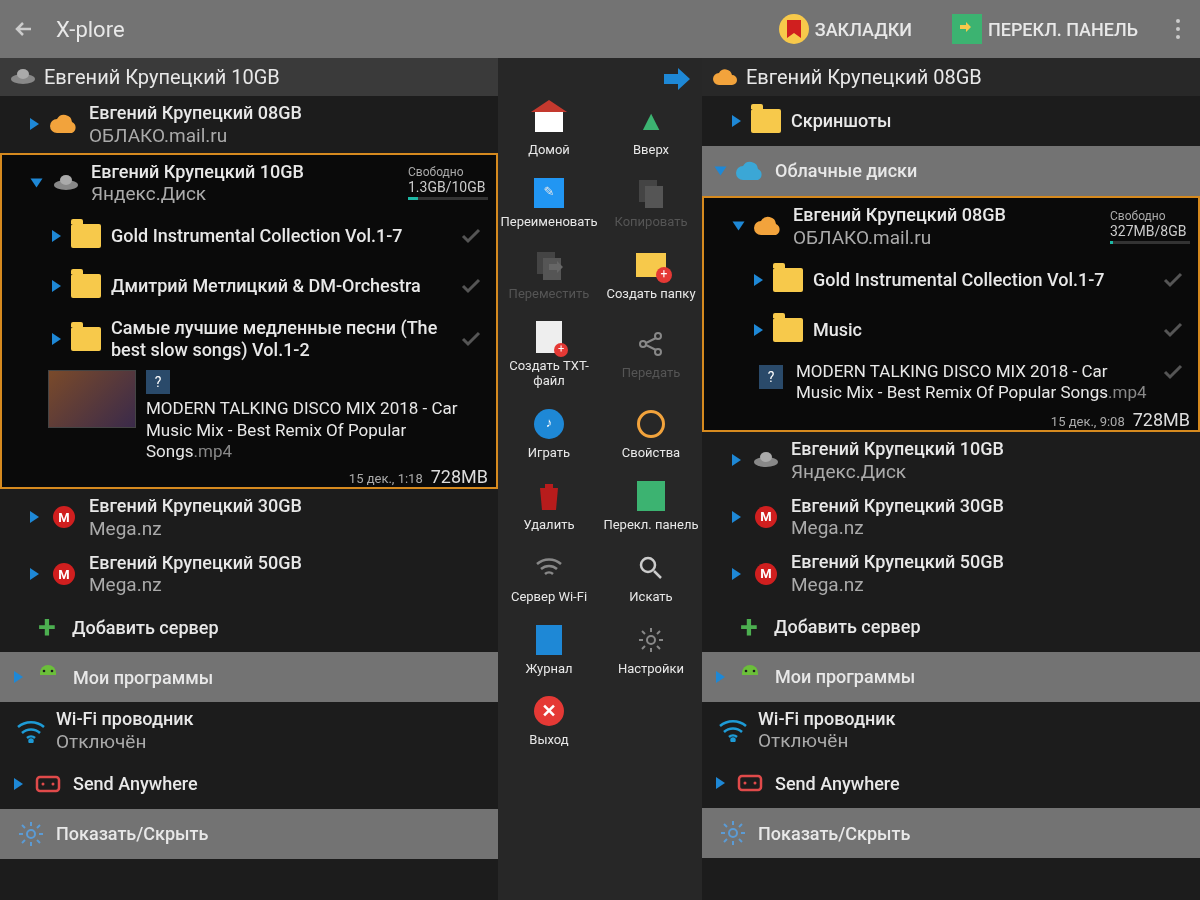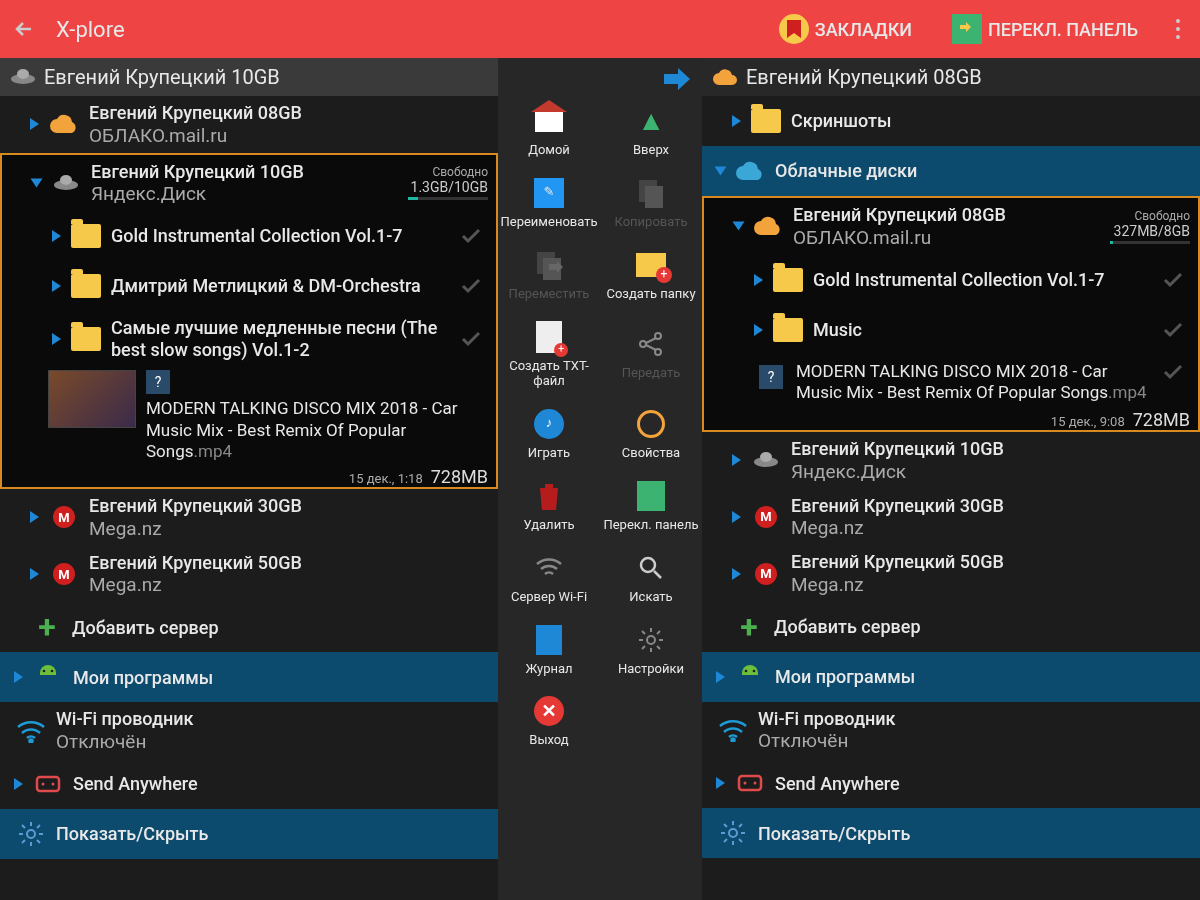--- a/index.html
+++ b/index.html
@@ -1,19 +1,19 @@
 <!DOCTYPE html>
 <html><head>
 <meta charset="utf-8">
 <style>
 * { margin: 0; padding: 0; box-sizing: border-box; font-family: Roboto, "Segoe UI", Arial, sans-serif; }
 body { width: 1200px; height: 900px; background: #000; color: #e8e8e8; overflow: hidden; }
 
 
-.header { height: 58px; background: #ef4444; display: flex; align-items: center; padding: 0 12px; gap: 20px; }
+.header { height: 58px; background: #737373; display: flex; align-items: center; padding: 0 12px; gap: 20px; }
 .back-arrow { color: #ccc; cursor: pointer; }
 .app-title { font-size: 22px; flex: 1; color: #e8e8e8; }
 .header-btn { display: flex; align-items: center; gap: 6px; font-size: 18px; font-weight: 500; cursor: pointer; padding: 0 10px; }
 .bookmark-icon { width: 30px; height: 30px; background: #f7c94b; border-radius: 50%; display: flex; align-items: center; justify-content: center; }
 .switch-icon { width: 30px; height: 30px; background: #3cb371; display: flex; align-items: center; justify-content: center; position: relative; }
 .menu-dots { display: flex; flex-direction: column; gap: 4px; cursor: pointer; padding: 0 8px; }
 .menu-dots div { width: 4px; height: 4px; background: #ccc; border-radius: 50%; }
 
 
 .main { display: flex; height: calc(900px - 58px); }
@@ -21,28 +21,28 @@
 .toolbar { width: 204px; background: #272727; padding-top: 10px; display: flex; flex-direction: column; align-items: center; }
 
 
 .path-bar { height: 38px; background: #3a3a3a; display: flex; align-items: center; padding: 0 10px; gap: 8px; font-size: 20px; color: #e8e8e8; }
 .path-bar.right-path { background: #282828; }
 
 
 .tree-item { display: flex; align-items: center; padding: 6px 8px 6px 14px; gap: 8px; min-height: 50px; cursor: pointer; border-bottom: 0; position: relative; }
 .tree-item.indent1 { padding-left: 30px; }
 .tree-item.indent2 { padding-left: 50px; }
-.tree-item.bg-row { background: #0c4a6e; }
+.tree-item.bg-row { background: #737373; }
 .tri { width: 0; height: 0; border-top: 6px solid transparent; border-bottom: 6px solid transparent; border-left: 9px solid #1e88d6; }
 .tri.down { transform: rotate(90deg); border-left-color: #1e88d6; }
 .item-icon { width: 34px; height: 34px; display: flex; align-items: center; justify-content: center; flex-shrink: 0; }
 .item-body { flex: 1; display: flex; flex-direction: column; }
 .item-title { font-size: 18px; font-weight: 500; color: #e8e8e8; line-height: 1.2; }
 .item-sub { font-size: 19px; color: #aaa; }
-.item-right { text-align: right; font-size: 12px; color: #aaa; }
+.item-right { text-align: left; font-size: 12px; color: #aaa; }
 .item-right .free-label { display: block; }
 .item-right .storage { font-size: 14px; color: #ccc; }
 .storage-bar { width: 80px; height: 3px; background: #333; margin-top: 2px; }
 .storage-bar > div { height: 100%; background: #1db7a4; }
 .check { color: #555; padding: 0 6px; }
 
 
 .selected-block { border: 2px solid #d68a1f; background: #0a0a0a; }
 .selected-block .tree-item { background: #0a0a0a; }
 

